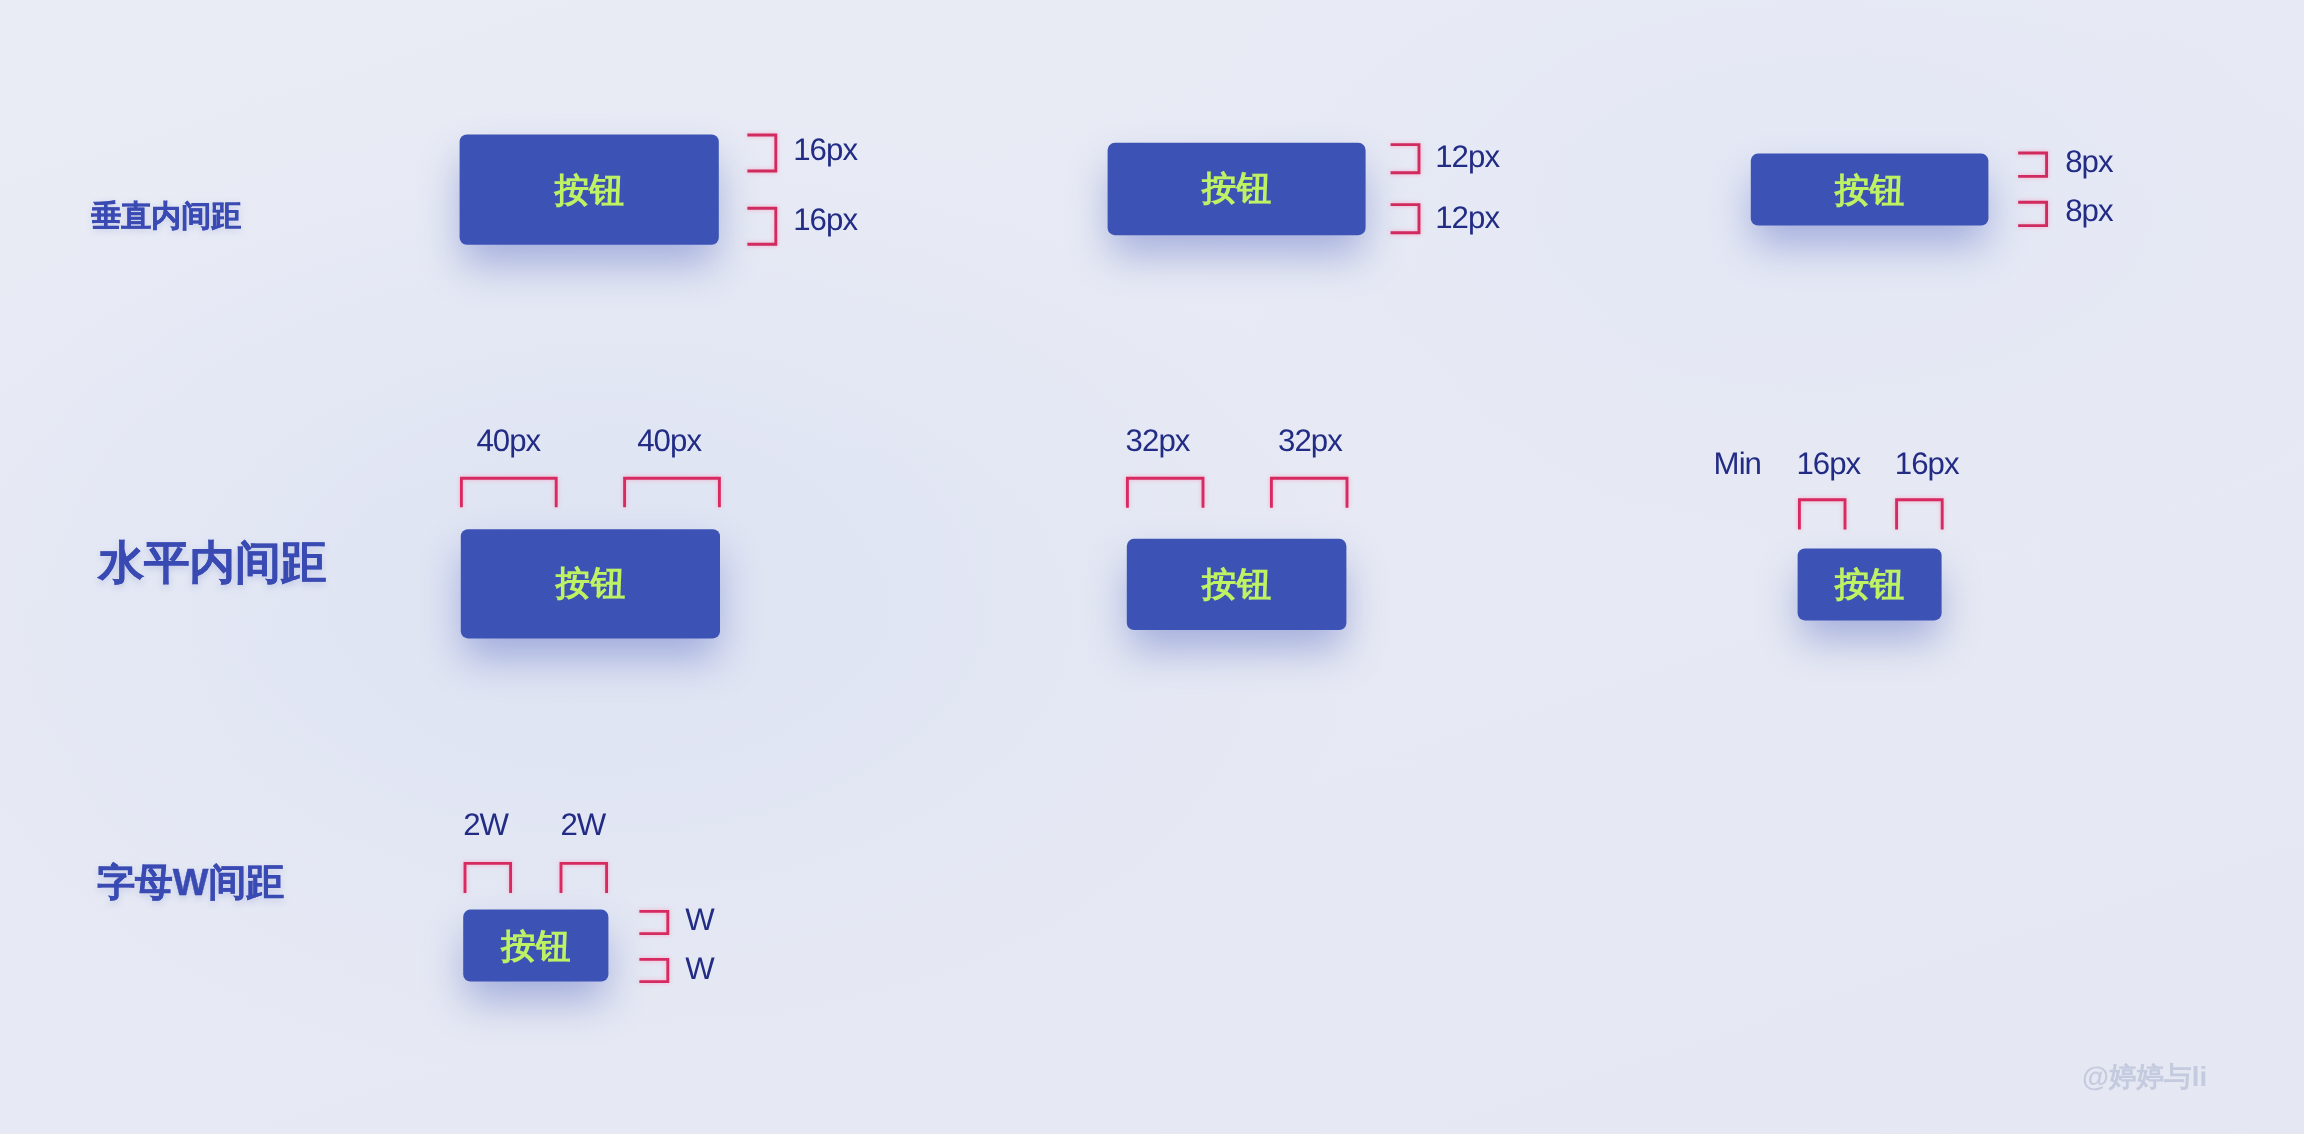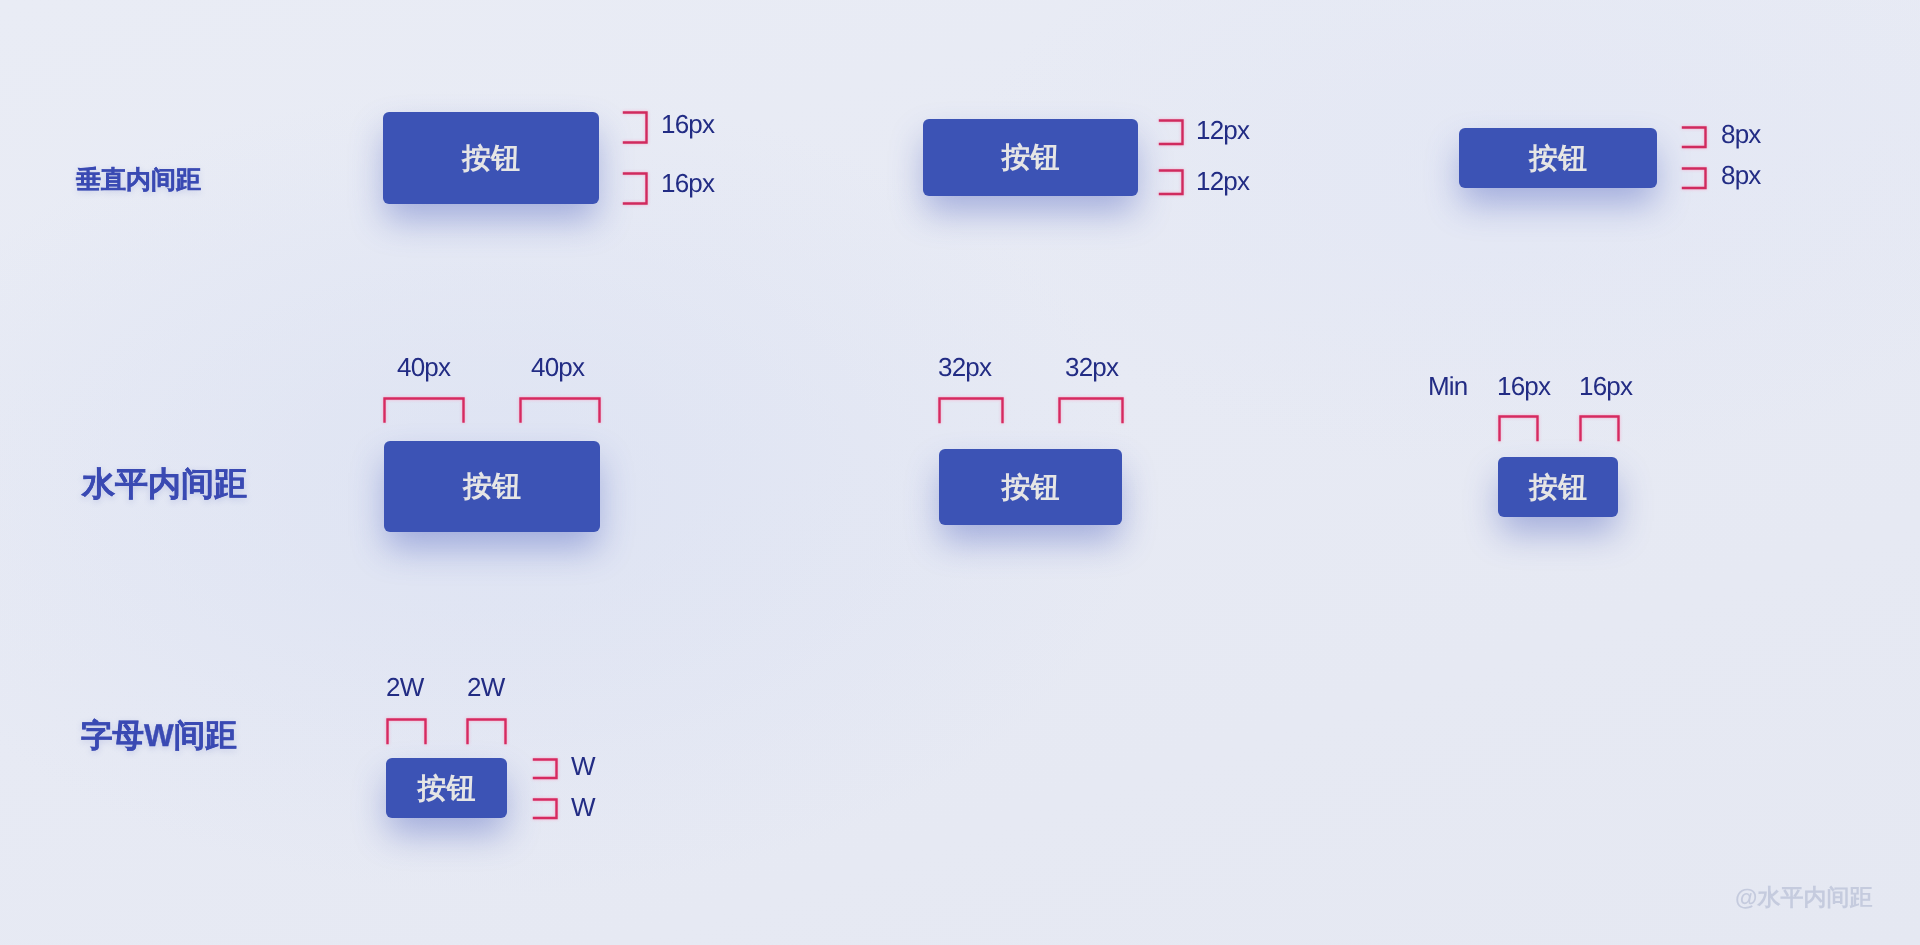--- a/index.html
+++ b/index.html
@@ -10,21 +10,21 @@
     -webkit-font-smoothing:antialiased;text-rendering:geometricPrecision;}
   .stage{position:relative;width:1920px;height:945px;overflow:hidden;
      background:
        radial-gradient(ellipse 900px 560px at 26% 52%, rgba(212,220,242,.50) 0%, rgba(232,235,244,0) 72%),
        radial-gradient(ellipse 760px 420px at 79% 18%, rgba(224,229,245,.55) 0%, rgba(232,235,244,0) 72%),
        linear-gradient(162deg,#e9ecf5 0%,#e7eaf4 46%,#e5e8f2 100%);}
   .row-label{position:absolute;font-weight:700;color:#3a4ab3;white-space:nowrap;
     -webkit-text-stroke:0.35px #3a4ab3;transform:translateZ(0);
     text-shadow:0 2px 6px rgba(108,122,196,.30);}
   .btn>span{position:relative;top:1px;transform:translateZ(0)}
-  .btn{position:absolute;background:#3c53b5;border-radius:6px;color:#e5e5e5;
+  .btn{position:absolute;background:#3c53b5;border-radius:6px;color:#bef264;
     display:flex;align-items:center;justify-content:center;font-weight:700;
     font-size:29px;line-height:1;
     box-shadow:0 18px 34px -2px rgba(66,86,186,.40);}
   .dim{position:absolute;color:#222c84;font-weight:400;white-space:nowrap;
     letter-spacing:-0.8px;transform:translateZ(0);}
   .brk{position:absolute;filter:drop-shadow(0 0 1.6px rgba(248,168,200,.95));}
   .brk svg{display:block;overflow:visible}
   .wm{position:absolute;color:#c5cbde;white-space:nowrap;font-weight:600;transform:translateZ(0);}
 </style>
 </head>
@@ -75,21 +75,21 @@
       </svg>
   </div>
   <div class="dim" style="left:1721px;top:119px;font-size:26px;">8px</div>
   <div class="brk" style="left:1682px;top:167px;">
     <svg width="26" height="23" viewBox="0 0 26 23">
         <path d="M1 1.5 H23.5 V21 H1" fill="none" stroke="#d02a5e" stroke-width="2.4" stroke-linecap="square"></path>
       </svg>
   </div>
   <div class="dim" style="left:1721px;top:160px;font-size:26px;">8px</div>
 
-  <div class="row-label" style="left:82px;top:462px;font-size:33px;">水平内间距</div>
+  <div class="row-label" style="left:82px;top:445px;font-size:38px;">水平内间距</div>
 
   <div class="dim" style="left:397px;top:352px;font-size:26px;">40px</div>
   <div class="brk" style="left:383px;top:397px;">
     <svg width="83" height="26" viewBox="0 0 83 26">
         <path d="M1.5 24.5 V1.5 H80.5 V24.5" fill="none" stroke="#d62a60" stroke-width="2.4" stroke-linecap="square"></path>
       </svg>
   </div>
   <div class="dim" style="left:531px;top:352px;font-size:26px;">40px</div>
   <div class="brk" style="left:519px;top:397px;">
     <svg width="83" height="26" viewBox="0 0 83 26">
@@ -156,14 +156,14 @@
       </svg>
   </div>
   <div class="dim" style="left:571px;top:751px;font-size:26px;">W</div>
   <div class="brk" style="left:533px;top:798px;">
     <svg width="26" height="22" viewBox="0 0 26 22">
         <path d="M1 1.5 H23.5 V20 H1" fill="none" stroke="#d62a60" stroke-width="2.4" stroke-linecap="square"></path>
       </svg>
   </div>
   <div class="dim" style="left:571px;top:792px;font-size:26px;">W</div>
 
-  <div class="wm" style="left:1735px;top:882px;font-size:23px;">@水平内间距</div>
+  <div class="wm" style="left:1735px;top:882px;font-size:23px;">@婷婷与li</div>
 </div>
 
 </body></html>

